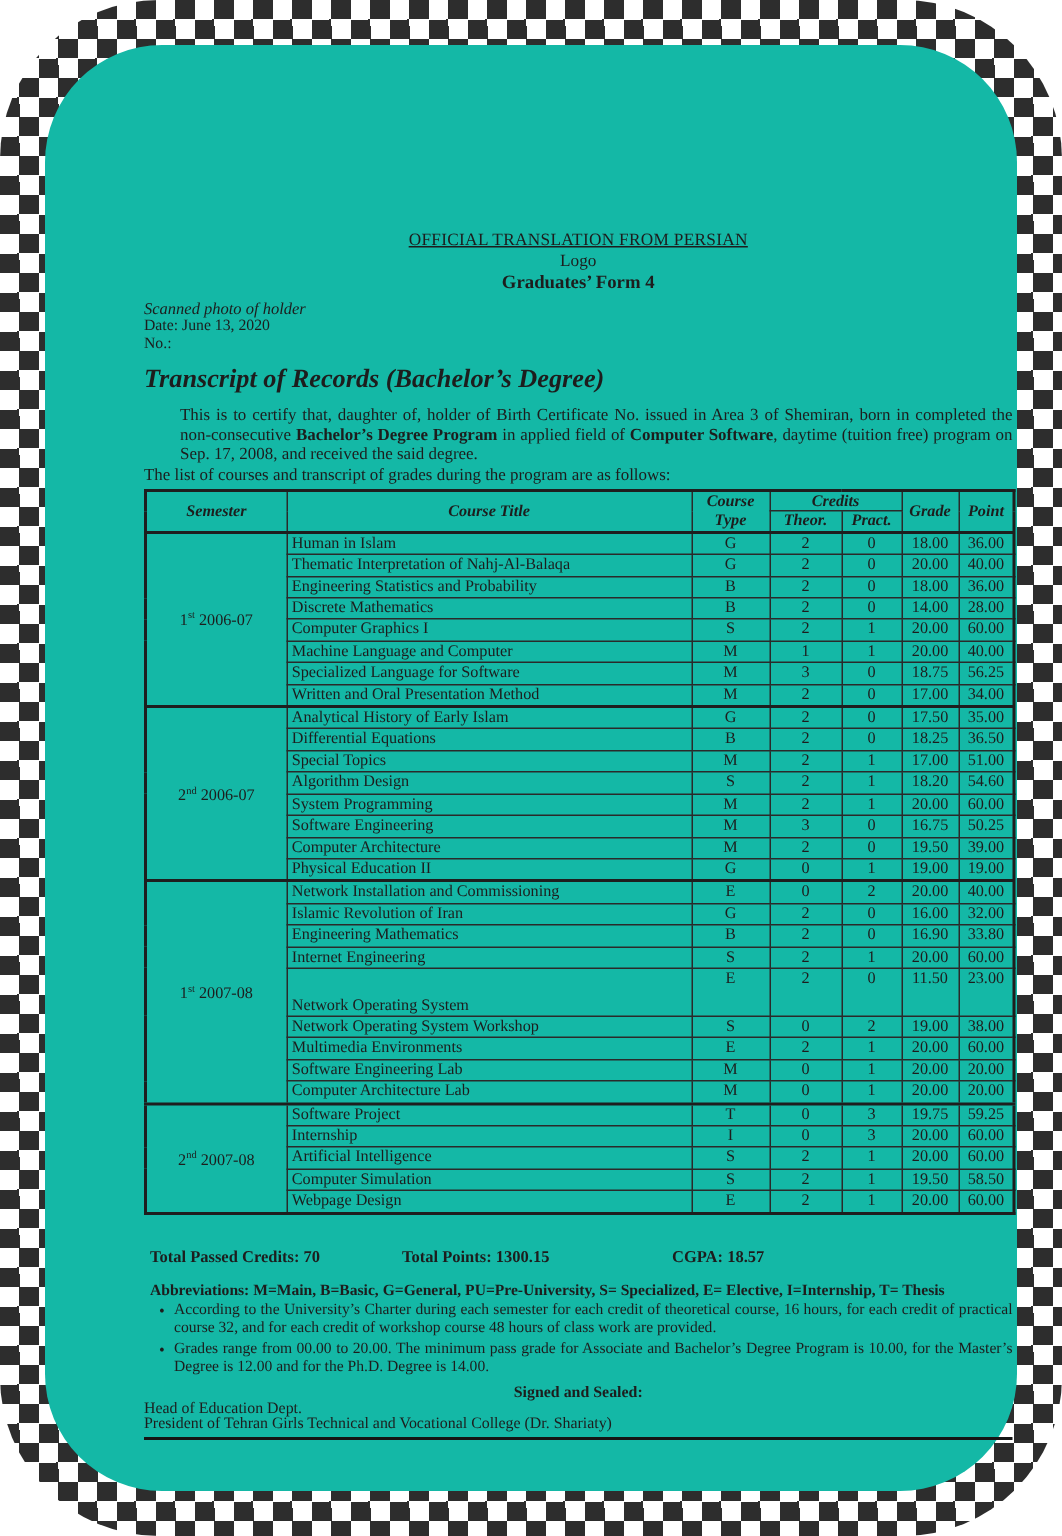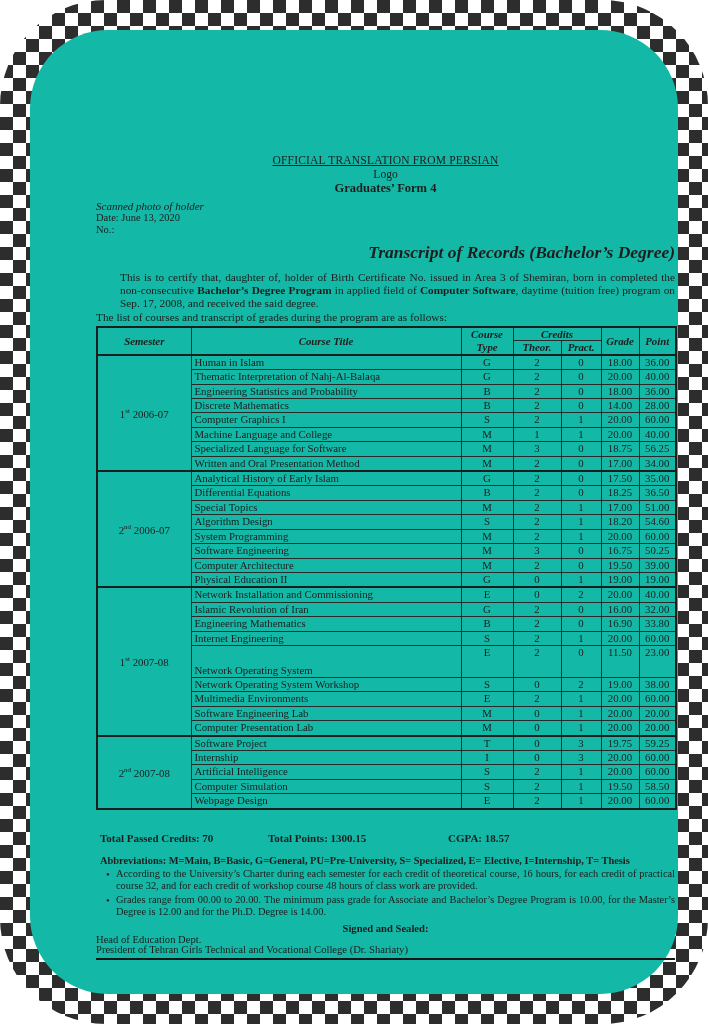--- a/index.html
+++ b/index.html
@@ -25,21 +25,21 @@
     position:absolute;left:66px;top:123px;width:579px;
   }
   .center-head{text-align:center;}
   .official{font-size:11.5px;line-height:14px;text-decoration:underline;letter-spacing:.2px;}
   .logo-line{font-size:11.5px;line-height:14px;}
   .form-line{font-size:12.5px;line-height:15px;font-weight:bold;}
   .meta{margin-top:4px;}
   .photo-note{font-style:italic;font-size:11px;line-height:12px;}
   .meta-line{font-size:10.5px;line-height:11.5px;}
   .doc-title{
-    text-align:right;font-weight:bold;font-style:italic;font-size:17.5px;
+    text-align:left;font-weight:bold;font-style:italic;font-size:17.5px;
     line-height:20px;margin-top:7px;
   }
   .certify{margin-top:9px;text-align:justify;font-size:11.3px;line-height:13.2px;margin-left:24px;}
   .list-line{font-size:11.3px;line-height:13.2px;}
   table.transcript{
     margin-top:2px;width:579px;border-collapse:collapse;table-layout:fixed;
     border:2px solid #1e1e1e;
   }
   .transcript th,.transcript td{border:1px solid var(--line);}
   .transcript thead th{
@@ -152,21 +152,21 @@
             </tr>
             <tr>
               <td class="title-cell">Computer Graphics I</td>
               <td class="num-cell">S</td>
               <td class="num-cell">2</td>
               <td class="num-cell">1</td>
               <td class="num-cell">20.00</td>
               <td class="num-cell">60.00</td>
             </tr>
             <tr>
-              <td class="title-cell">Machine Language and College</td>
+              <td class="title-cell">Machine Language and Computer</td>
               <td class="num-cell">M</td>
               <td class="num-cell">1</td>
               <td class="num-cell">1</td>
               <td class="num-cell">20.00</td>
               <td class="num-cell">40.00</td>
             </tr>
             <tr>
               <td class="title-cell">Specialized Language for Software</td>
               <td class="num-cell">M</td>
               <td class="num-cell">3</td>
@@ -306,21 +306,21 @@
             </tr>
             <tr>
               <td class="title-cell">Software Engineering Lab</td>
               <td class="num-cell">M</td>
               <td class="num-cell">0</td>
               <td class="num-cell">1</td>
               <td class="num-cell">20.00</td>
               <td class="num-cell">20.00</td>
             </tr>
             <tr>
-              <td class="title-cell">Computer Presentation Lab</td>
+              <td class="title-cell">Computer Architecture Lab</td>
               <td class="num-cell">M</td>
               <td class="num-cell">0</td>
               <td class="num-cell">1</td>
               <td class="num-cell">20.00</td>
               <td class="num-cell">20.00</td>
             </tr>
             <tr class="group-first">
               <td rowspan="5" class="sem-cell">2<sup>nd</sup> 2007-08</td>
               <td class="title-cell">Software Project</td>
               <td class="num-cell">T</td>

